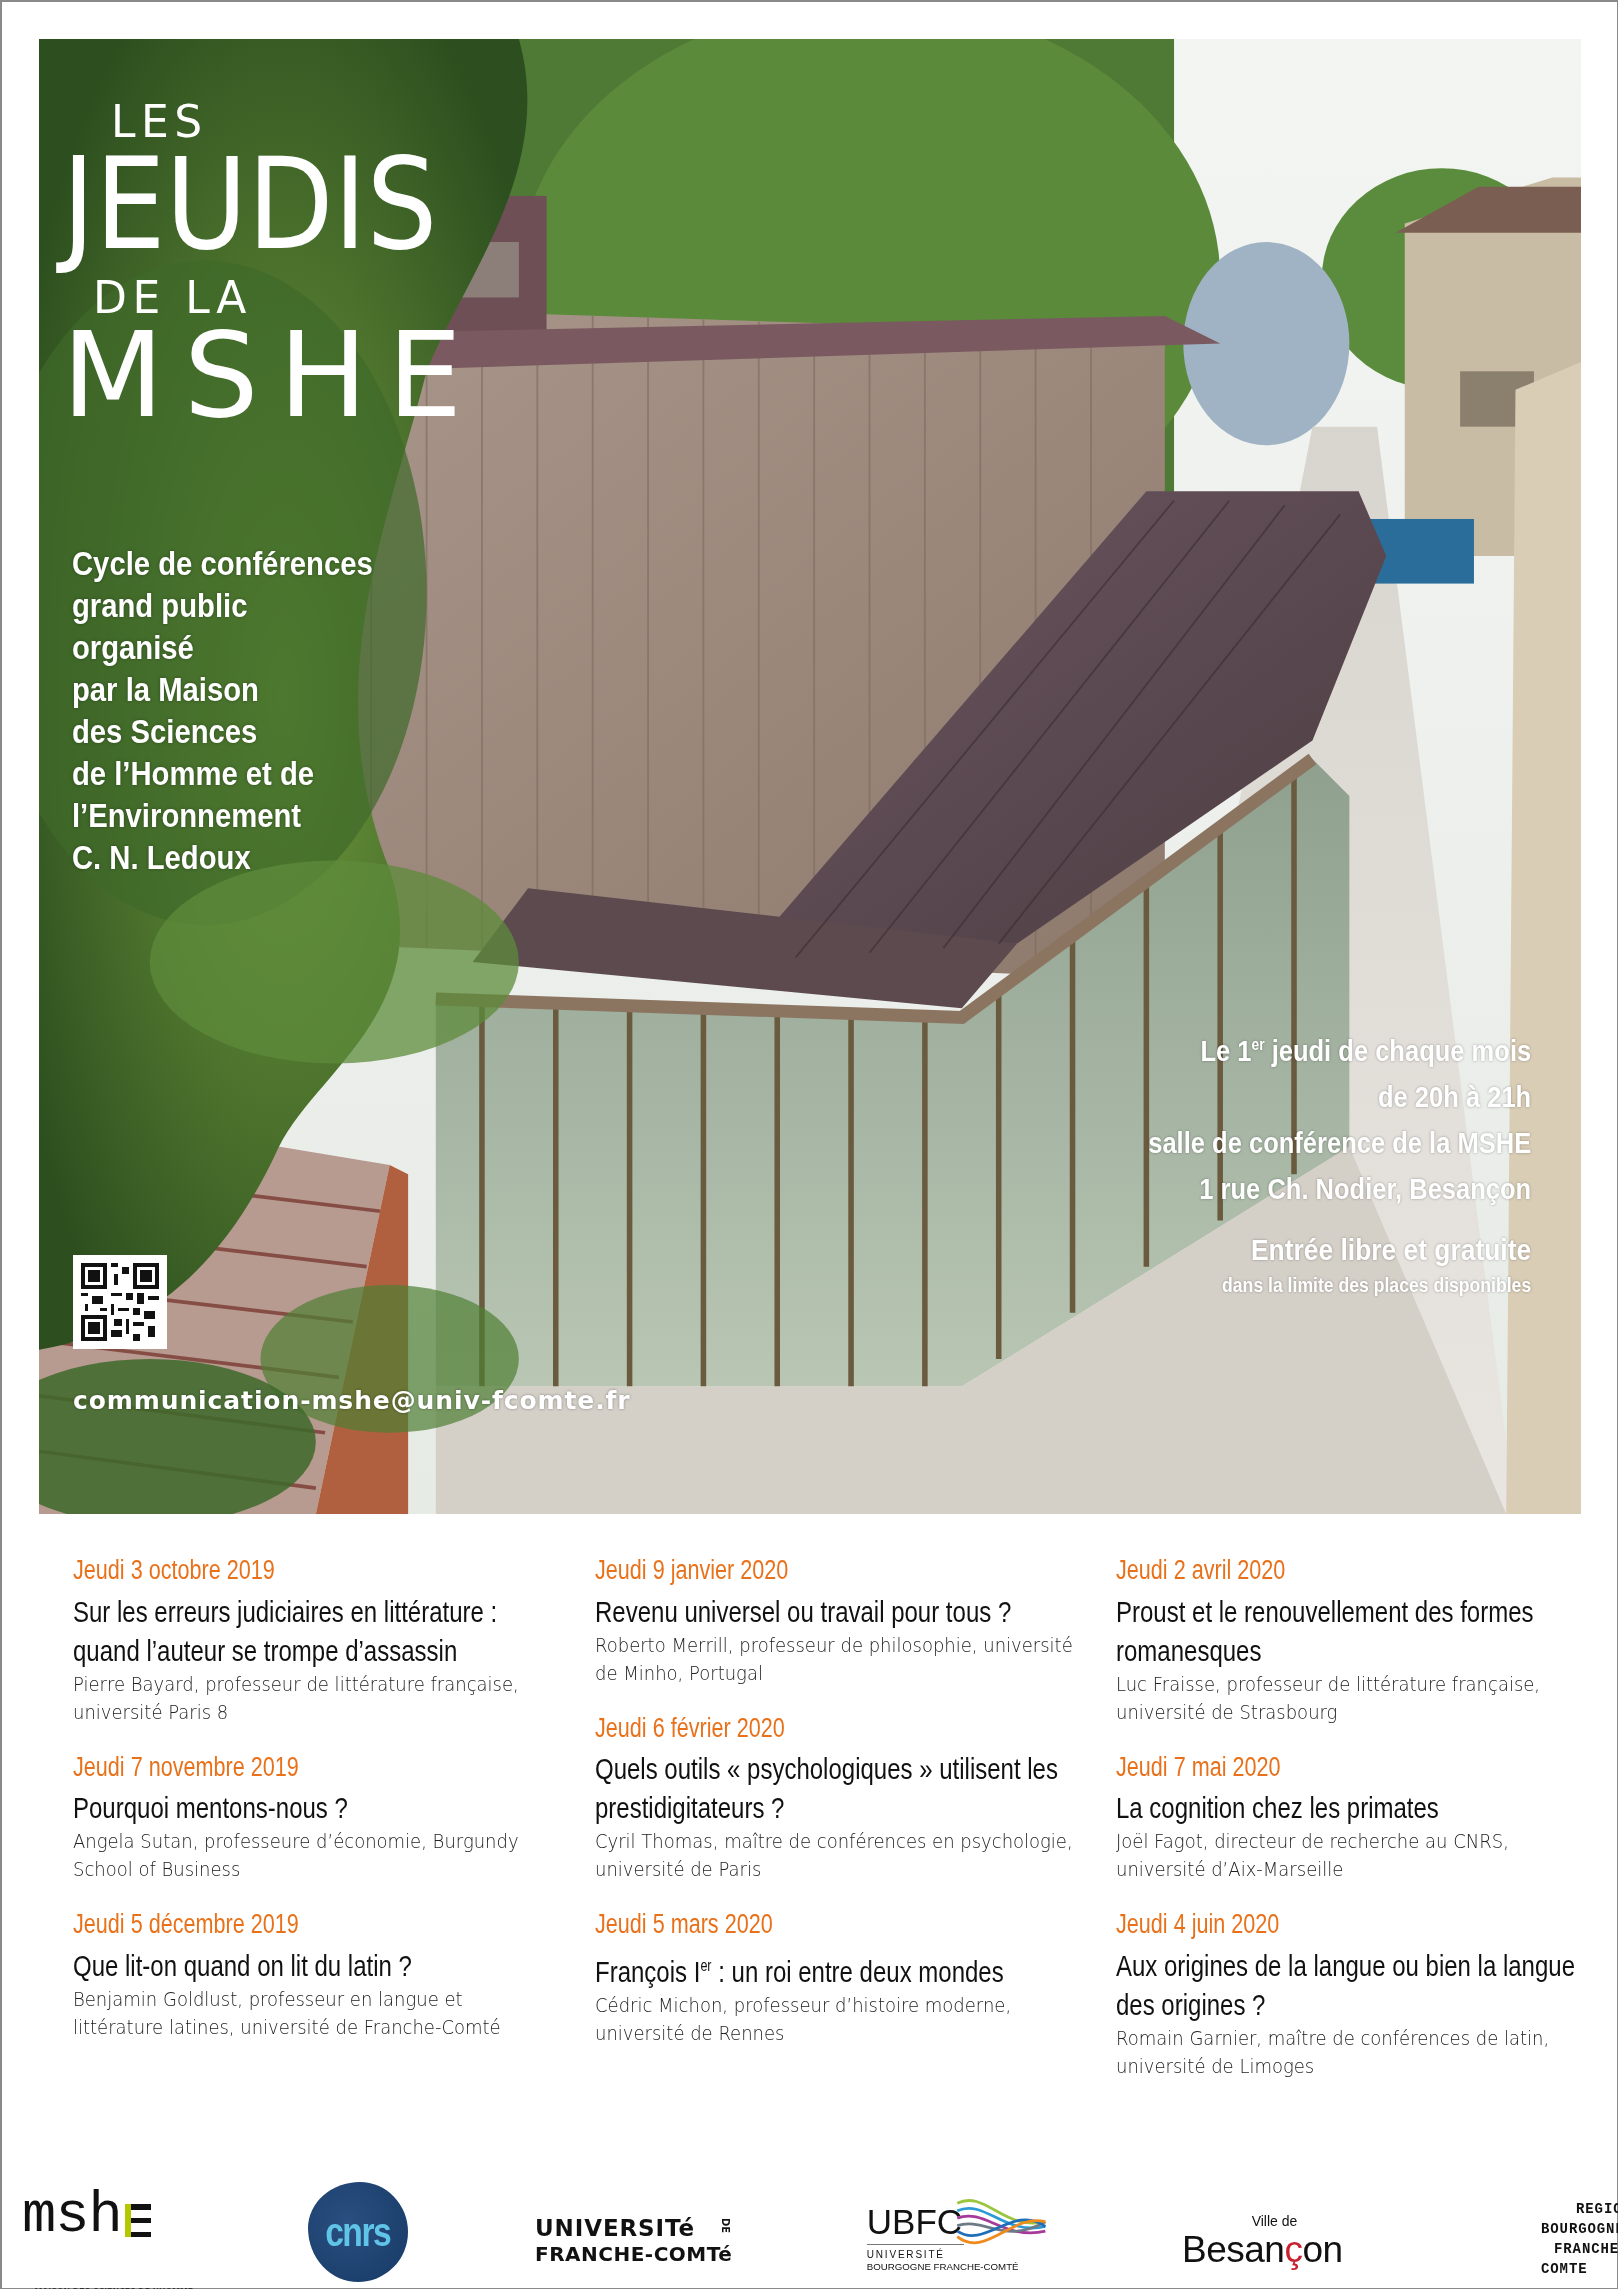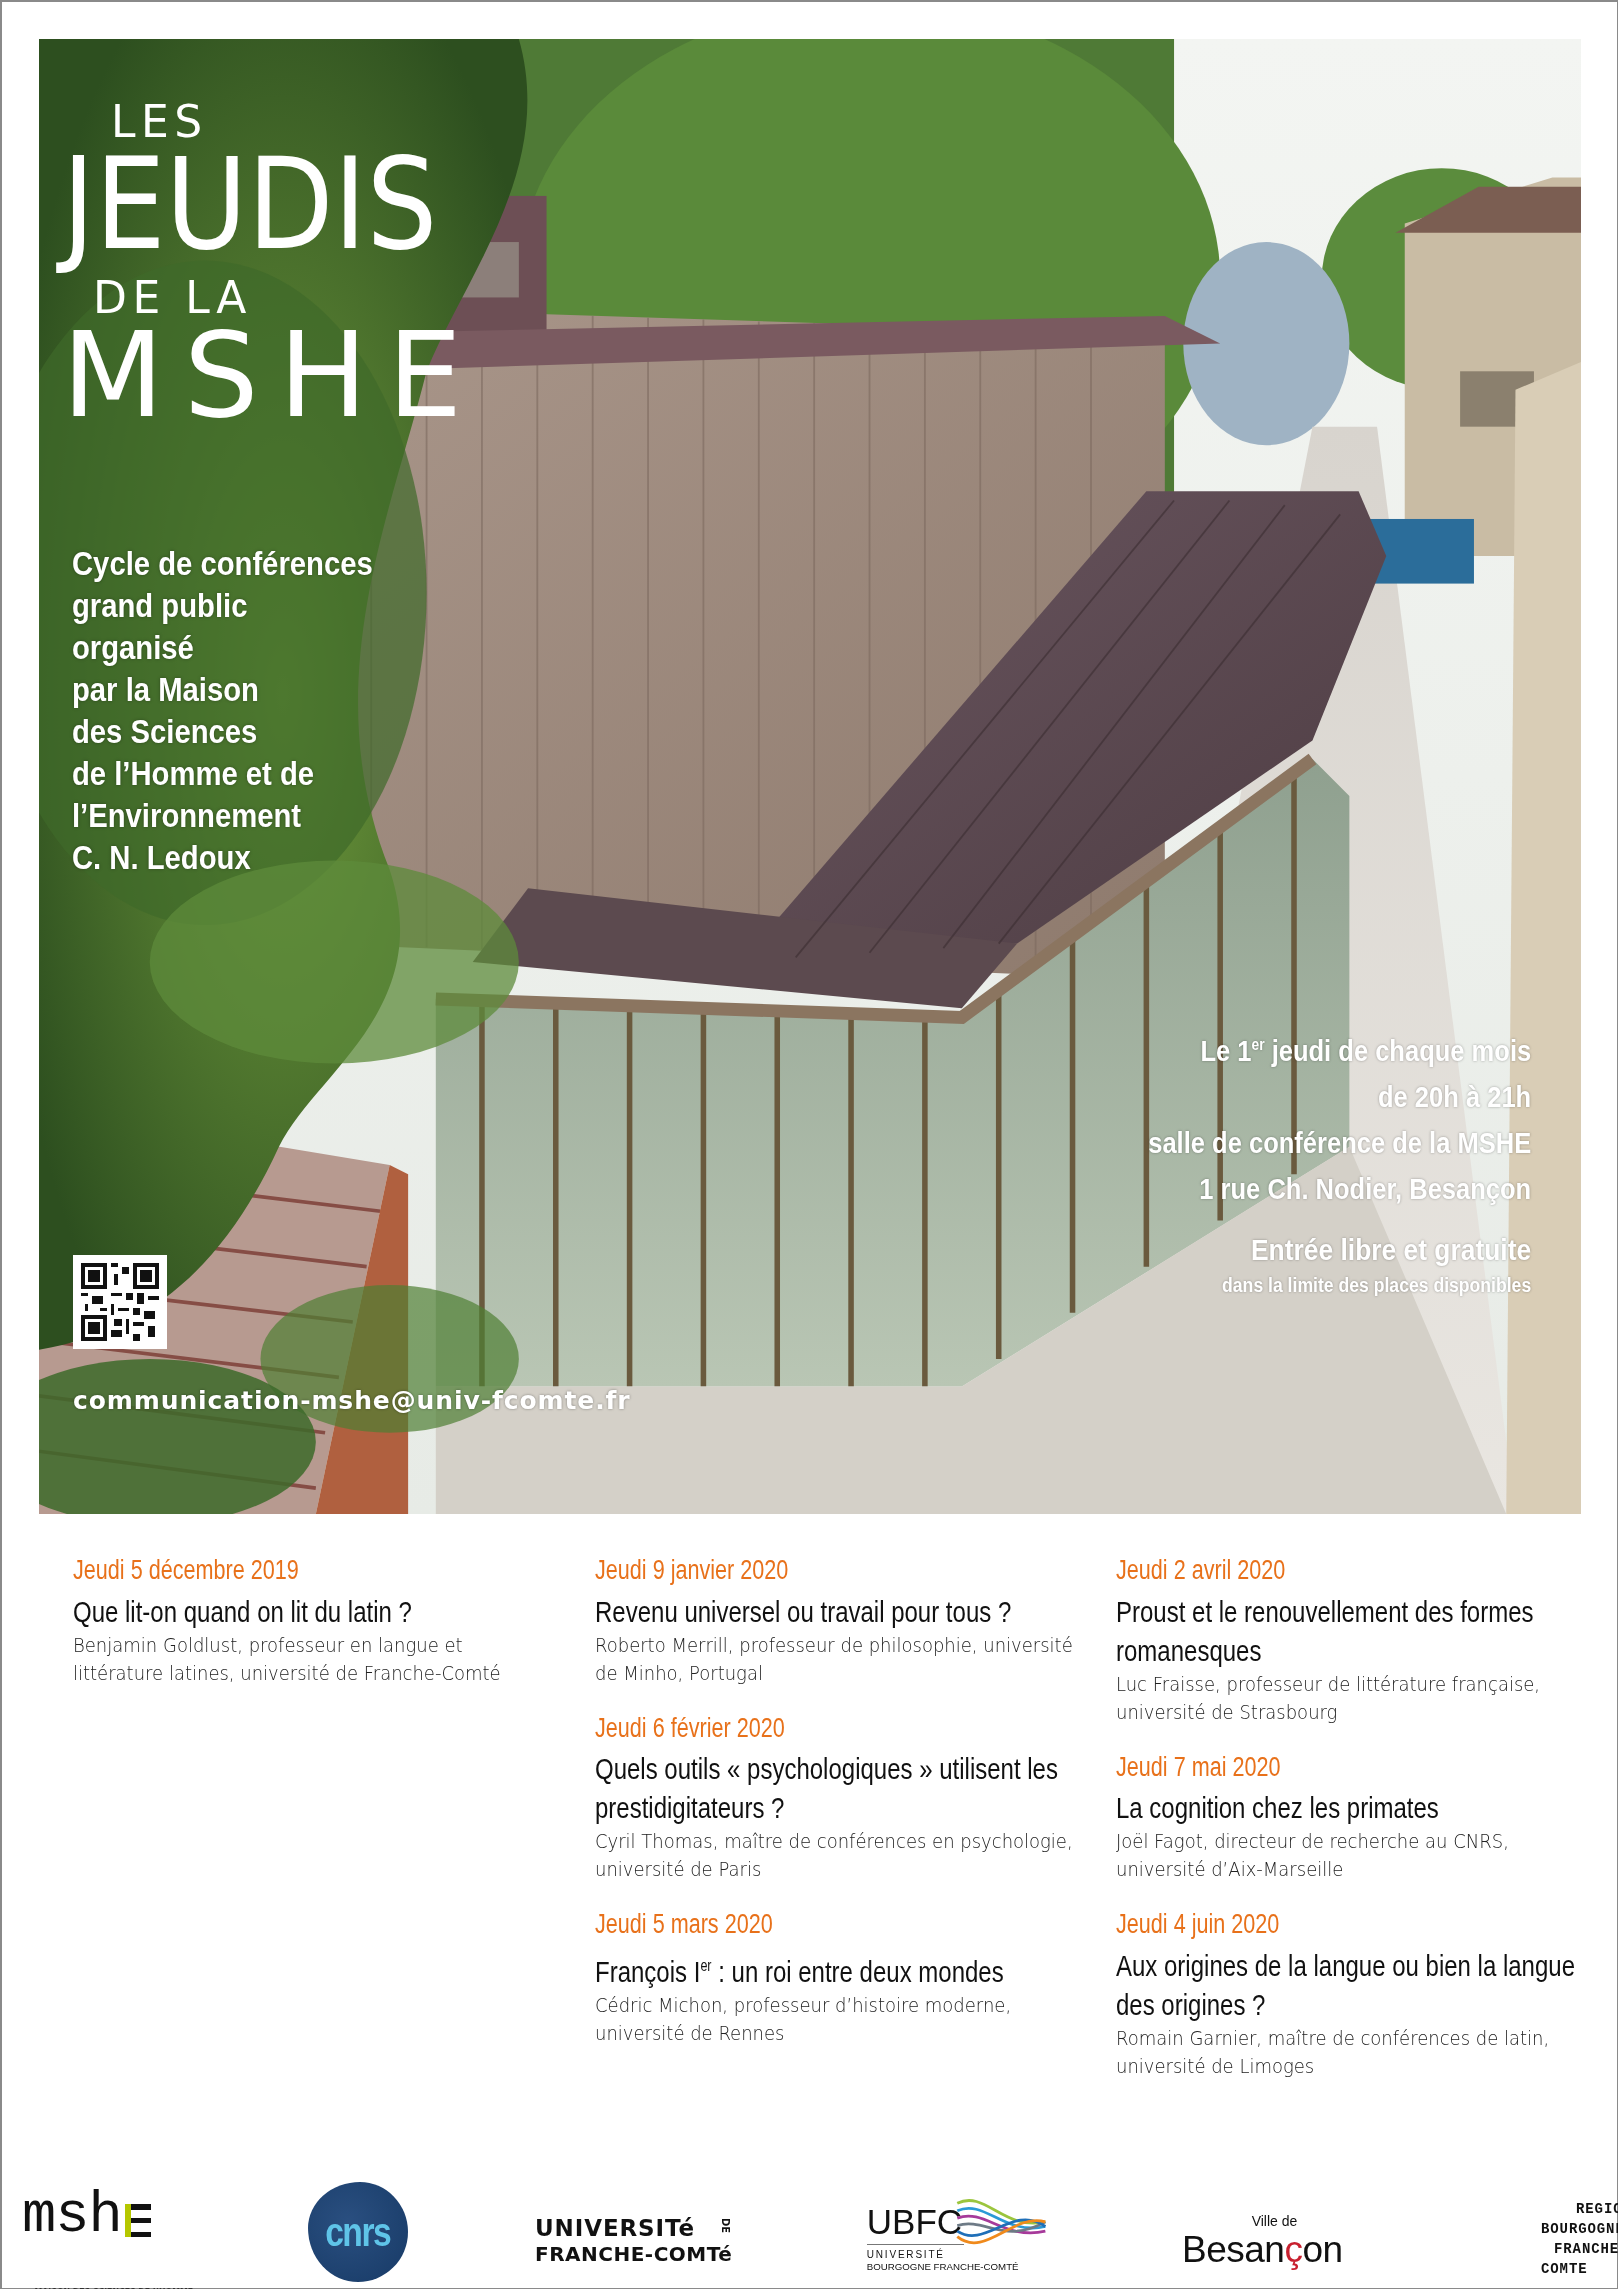--- a/index.html
+++ b/index.html
@@ -315,20 +315,30 @@
     </div>
 
     <div class="contact">
       <a>communication-mshe@univ-fcomte.fr</a>
     </div>
   </div>
 
   <div class="program">
     <div class="col c1">
       <div class="event">
+        <span class="ev-date">Jeudi 3 octobre 2019</span>
+        <span class="ev-title">Sur les erreurs judiciaires en littérature : quand l’auteur se trompe d’assassin</span>
+        <span class="ev-speaker">Pierre Bayard, professeur de littérature française, université Paris 8</span>
+      </div>
+      <div class="event">
+        <span class="ev-date">Jeudi 7 novembre 2019</span>
+        <span class="ev-title">Pourquoi mentons-nous ?</span>
+        <span class="ev-speaker">Angela Sutan, professeure d’économie, Burgundy School of Business</span>
+      </div>
+      <div class="event">
         <span class="ev-date">Jeudi 5 décembre 2019</span>
         <span class="ev-title">Que lit-on quand on lit du latin ?</span>
         <span class="ev-speaker">Benjamin Goldlust, professeur en langue et littérature latines, université de Franche-Comté</span>
       </div>
     </div>
 
     <div class="col c2">
       <div class="event">
         <span class="ev-date">Jeudi 9 janvier 2020</span>
         <span class="ev-title">Revenu universel ou travail pour tous ?</span>

